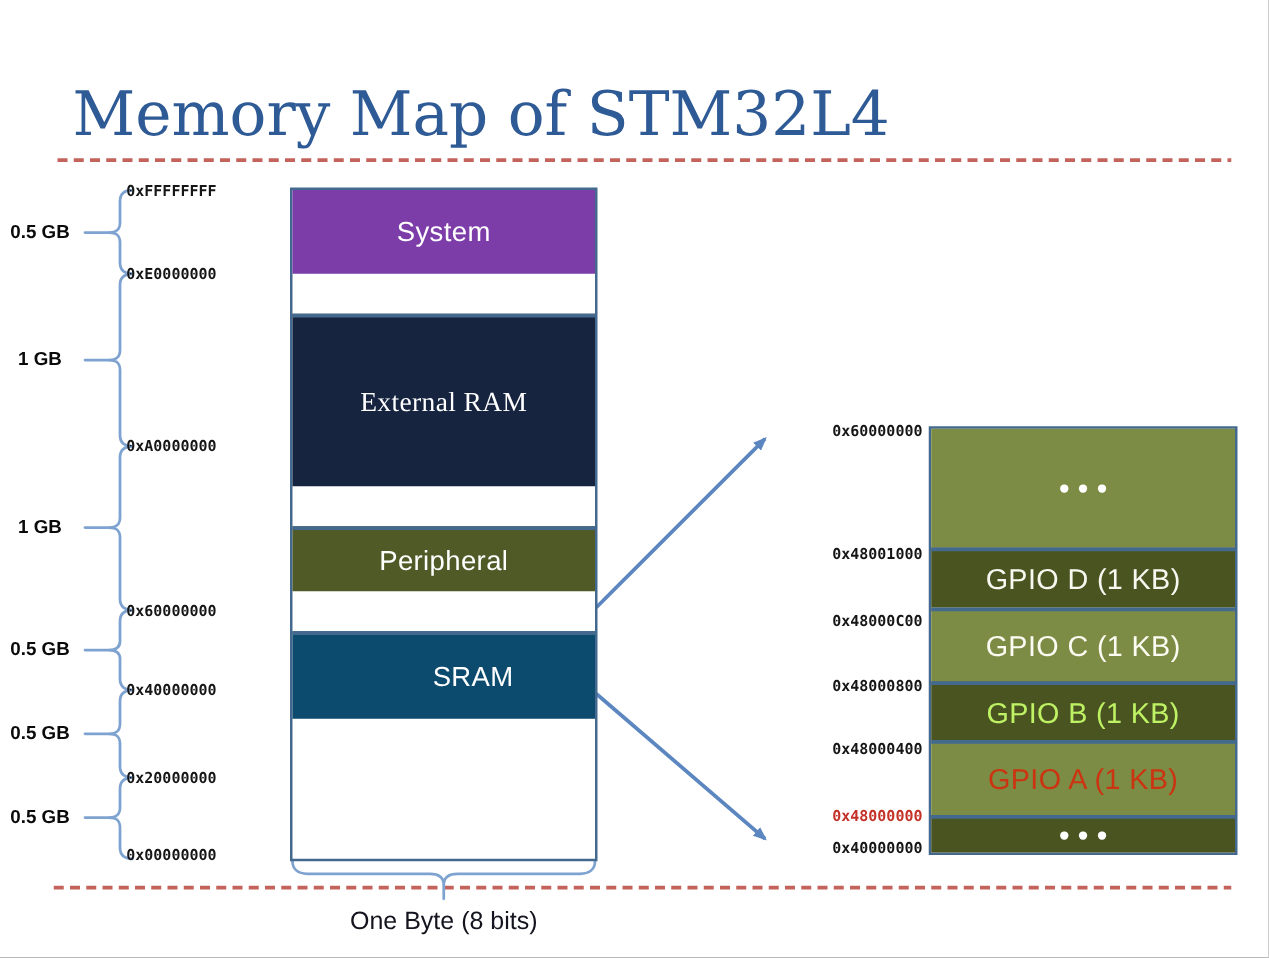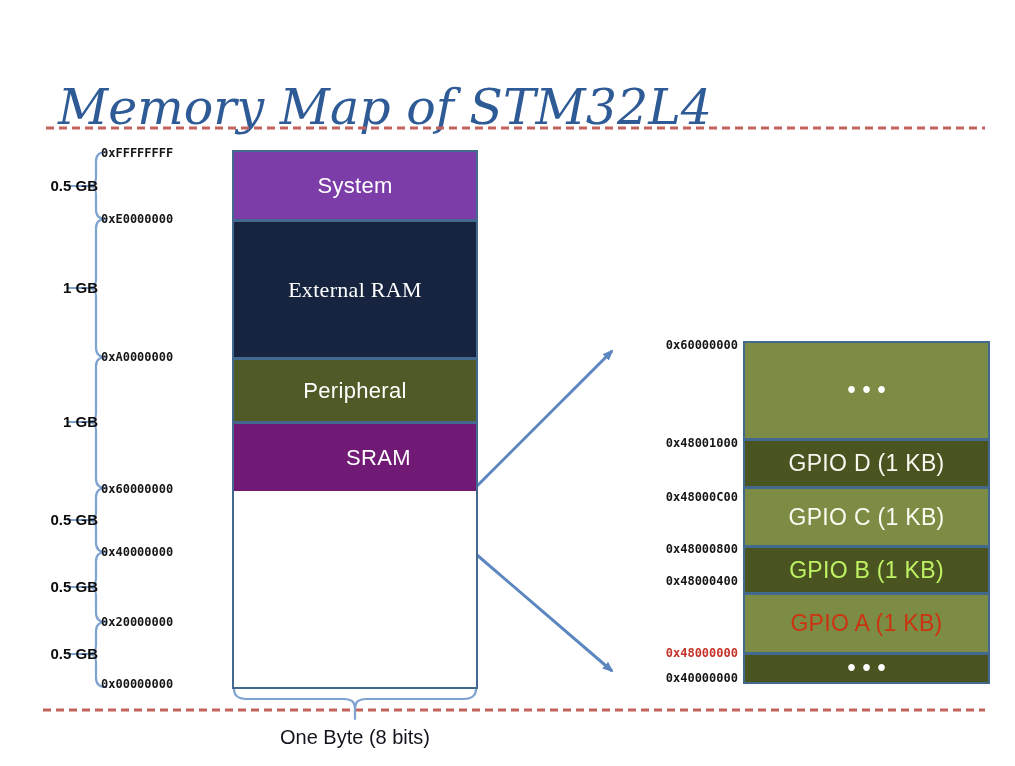--- a/index.html
+++ b/index.html
@@ -2,44 +2,43 @@
 <html style="--title_text: #2E5A96; --dashed_line: #C4635C; --block_border: #44698F; --brace: #7FA3D1; --arrow: #5B86C0; --address_text: #161616; --address_red: #C43228;"><head>
 <meta charset="utf-8">
 <style>
   html,body{margin:0;padding:0;background:#888;}
   .slide{
     position:relative;width:1015px;height:766px;background:#ffffff;
     font-family:"Liberation Sans", sans-serif;overflow:hidden;margin:0 auto;
   }
   
   .title{
-    position:absolute;left:58px;top:82px;width:900px;height:58px;
+    position:absolute;left:58px;top:66px;width:900px;height:58px;
     font-family:"DejaVu Serif","Liberation Serif",serif;
     font-size:49px;line-height:52px;color:var(--title_text,#2E5A96);
     white-space:nowrap;
-    font-style:italic;
   }
   
   .overlay{position:absolute;left:0;top:0;width:1015px;height:766px;}
   .dash{stroke:var(--dashed_line,#C4635C);stroke-width:3;stroke-dasharray:8 5;fill:none;}
   .brace{stroke:var(--brace,#7FA3D1);stroke-width:2.2;fill:none;stroke-linecap:round;}
   .arrow{stroke:var(--arrow,#5B86C0);stroke-width:3;fill:none;}
   
   .lmap{
     position:absolute;left:232px;top:150px;width:246px;height:539px;
     border:2px solid var(--block_border,#44698F);box-sizing:border-box;
-    display:flex;flex-direction:column;
+    display:flex;flex-direction:column;gap:32px;
   }
   .lrow{
     box-sizing:border-box;display:flex;align-items:center;justify-content:center;
     color:#fff;font-size:22px;letter-spacing:.3px;
   }
   .lmap .lrow + .lrow{border-top:3px solid var(--block_border,#44698F);}
   .lrow.r0{height:67px;} .lrow.r1{height:138px;} .lrow.r2{height:131px;}
-  .lrow.r3{height:64px;} .lrow.r4{height:70px;} .lrow.r5{height:65px;}
+  .lrow.r3{height:52px;} .lrow.r4{height:70px;} .lrow.r5{height:65px;}
   
   .rmap{
     position:absolute;left:743px;top:341px;width:247px;height:343px;
     border:2px solid var(--block_border,#44698F);box-sizing:border-box;
     display:flex;flex-direction:column;
   }
   .rmap .lrow + .lrow{border-top:3px solid var(--block_border,#44698F);}
   .rrow0{height:102px;} .rrow1{height:51px;} .rrow2{height:64px;}
   .rrow3{height:50px;} .rrow4{height:64px;} .rrow5{height:31px;}
   .rmap .lrow{font-size:23px;}
@@ -49,21 +48,21 @@
     position:absolute;height:18px;line-height:18px;
     font-family:"DejaVu Sans Mono","Liberation Mono",monospace;
     font-size:12px;font-weight:700;color:var(--address_text,#161616);
     white-space:nowrap;
   }
   .laddr{left:101px;}
   .raddr{left:598px;width:140px;text-align:right;}
   
   .gb{
     position:absolute;left:0px;width:64px;height:18px;line-height:18px;
-    text-align:right;font-size:15px;font-weight:bold;color:#0a0a0a;white-space:nowrap;margin-left:34px;
+    text-align:center;font-size:15px;font-weight:bold;color:#0a0a0a;white-space:nowrap;
   }
   
   .bytenote{
     position:absolute;left:255px;top:726px;width:200px;text-align:center;
     font-size:20px;color:#14141f;
   }
 </style>
 </head>
 <body>
 
@@ -109,21 +108,21 @@
   <div class="lmap">
     <div class="lrow r0" style="background-color: rgb(124, 61, 169);">
         <span>System</span>
       </div>
     <div class="lrow r1" style="background-color: rgb(23, 36, 64); font-family: Liberation Serif, serif;">
         <span>External RAM</span>
       </div>
     <div class="lrow r3" style="background-color: rgb(79, 90, 39);">
         <span>Peripheral</span>
       </div>
-    <div class="lrow r4" style="background-color: #701a75; padding-left: 47px;">
+    <div class="lrow r4" style="background-color: #0c4a6e; padding-left: 47px;">
         <span>SRAM</span>
       </div>
   </div>
 
   <div class="addr laddr" style="top:144px">0xFFFFFFFF</div>
   <div class="addr laddr" style="top:210px">0xE0000000</div>
   <div class="addr laddr" style="top:348px">0xA0000000</div>
   <div class="addr laddr" style="top:480px">0x60000000</div>
   <div class="addr laddr" style="top:543px">0x40000000</div>
   <div class="addr laddr" style="top:613px">0x20000000</div>
@@ -154,19 +153,19 @@
       </div>
     <div class="lrow rrow5 dots" style="background-color: rgb(74, 84, 33); color: rgb(255, 255, 255);">
         <span>•••</span>
       </div>
   </div>
 
   <div class="addr raddr" style="top: 336px; color: rgb(22, 22, 22);">0x60000000</div>
   <div class="addr raddr" style="top: 434px; color: rgb(22, 22, 22);">0x48001000</div>
   <div class="addr raddr" style="top: 488px; color: rgb(22, 22, 22);">0x48000C00</div>
   <div class="addr raddr" style="top: 540px; color: rgb(22, 22, 22);">0x48000800</div>
-  <div class="addr raddr" style="top: 572px; color: rgb(22, 22, 22); text-align: right;">0x48000400</div>
+  <div class="addr raddr" style="top: 590px; color: rgb(22, 22, 22); text-align: right;">0x48000400</div>
   <div class="addr raddr" style="top: 644px; color: rgb(196, 50, 40);">0x48000000</div>
   <div class="addr raddr" style="top: 669px; color: rgb(22, 22, 22);">0x40000000</div>
 
   <div class="bytenote">One Byte (8 bits)</div>
 
 </div>
 
 </body></html>

